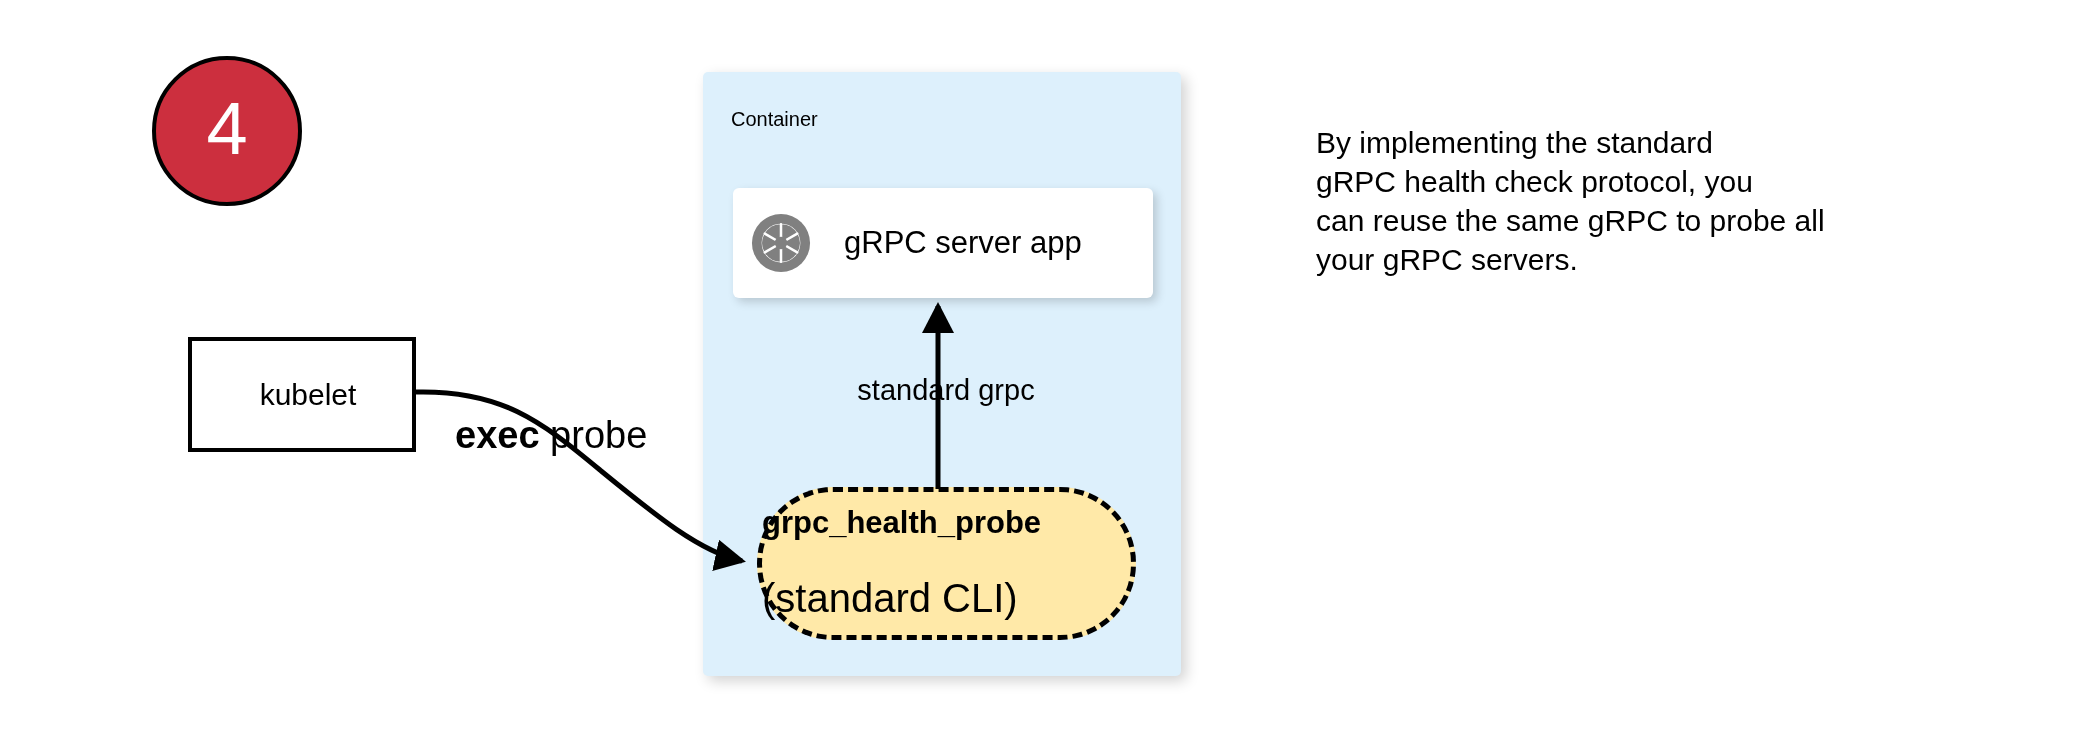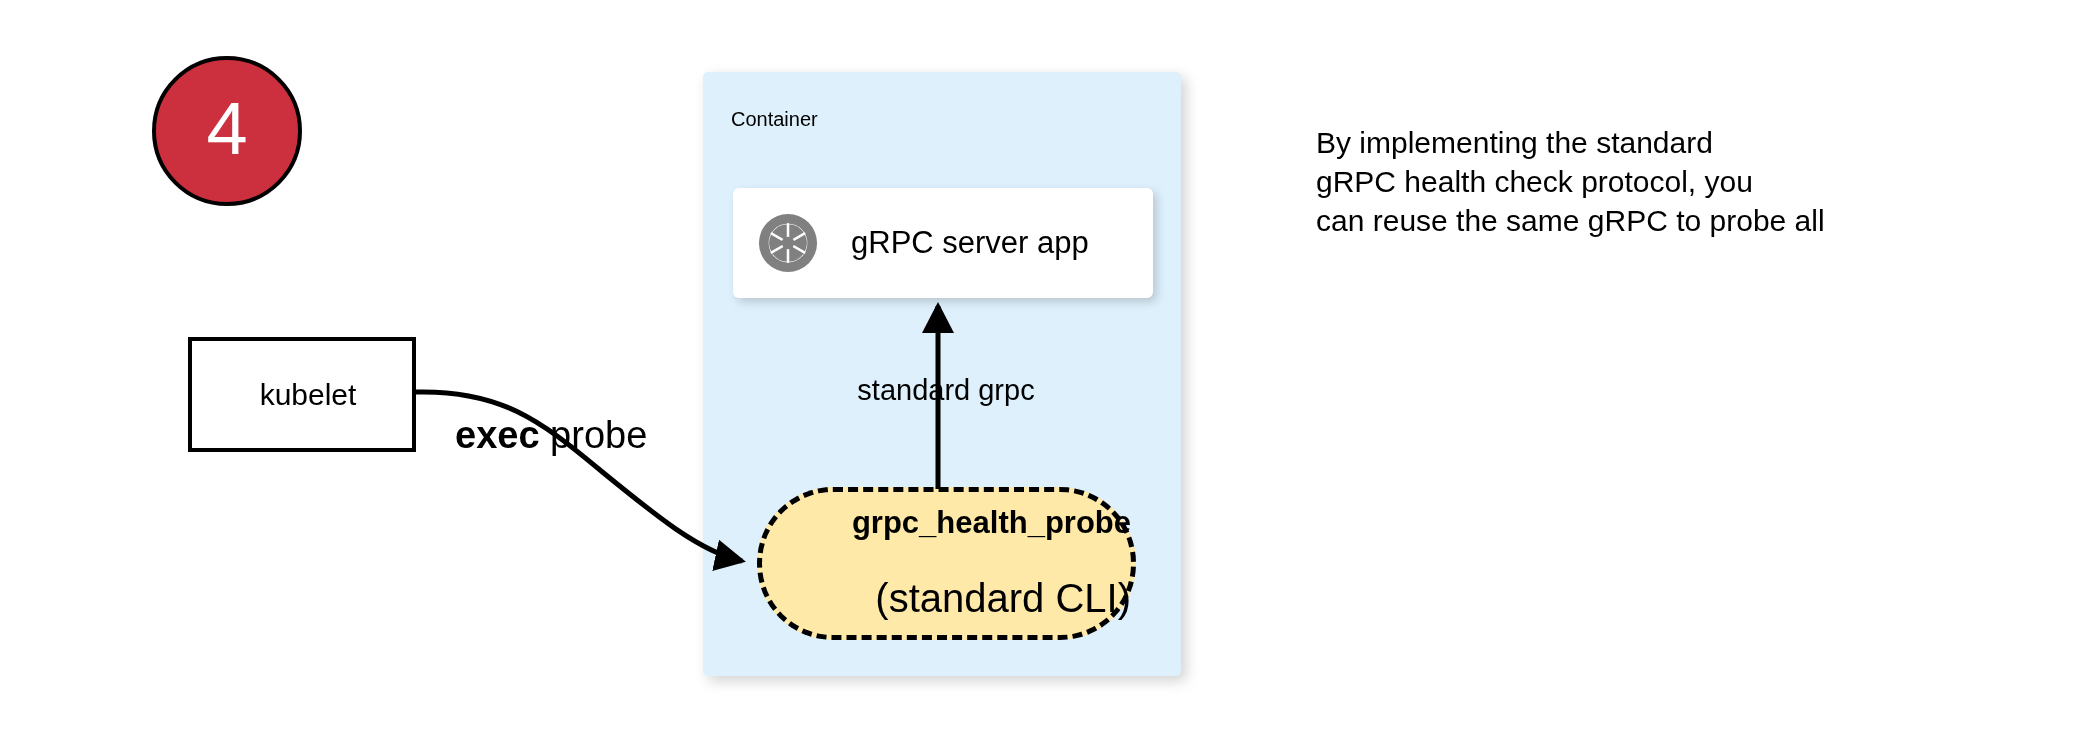--- a/index.html
+++ b/index.html
@@ -86,21 +86,21 @@
     left: 733px;
     top: 188px;
     width: 420px;
     height: 110px;
     background: #ffffff;
     border-radius: 6px;
     box-shadow: 4px 4px 10px rgba(0, 0, 0, 0.17);
     box-sizing: border-box;
     display: flex;
     align-items: center;
-    padding-left: 24px;
+    padding-left: 17px;
   }
   #grpc-icon {
     width: 62px;
     height: 62px;
     flex: none;
     display: block;
   }
   #grpc-server-label {
     font-size: 31px;
     line-height: 1.1;
@@ -113,21 +113,21 @@
     left: 757px;
     top: 487px;
     width: 379px;
     height: 153px;
     background: #ffe9a8;
     border: 5px dashed #000000;
     border-radius: 76px;
     box-sizing: border-box;
     display: flex;
     flex-direction: column;
-    align-items: flex-end;
+    align-items: flex-start;
     justify-content: center;
   }
   #probe-name {
     font-size: 31px;
     font-weight: bold;
     line-height: 1.22;
   }
   #probe-subtitle {
     font-size: 40px;
     line-height: 1.22;
@@ -239,13 +239,14 @@
 </div>
 
 <div id="health-protocol-label">
   <span class="line">standard grpc</span>
 </div>
 
 <div id="side-note">
   <span class="line">By implementing the standard</span>
   <span class="line">gRPC health check protocol, you</span>
   <span class="line">can reuse the same gRPC to probe all</span>
+  <span class="line">your gRPC servers.</span>
 </div>
 
 </body></html>

